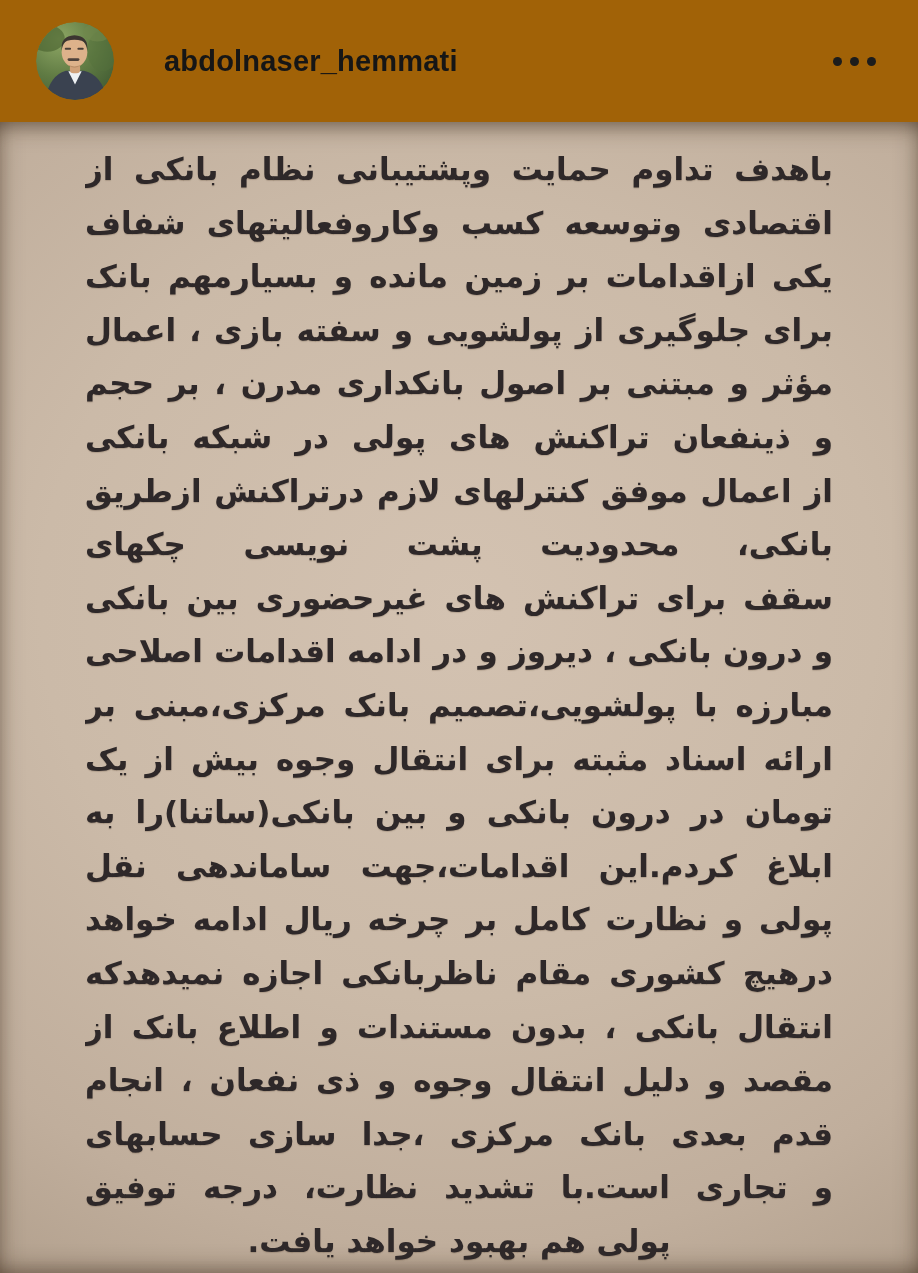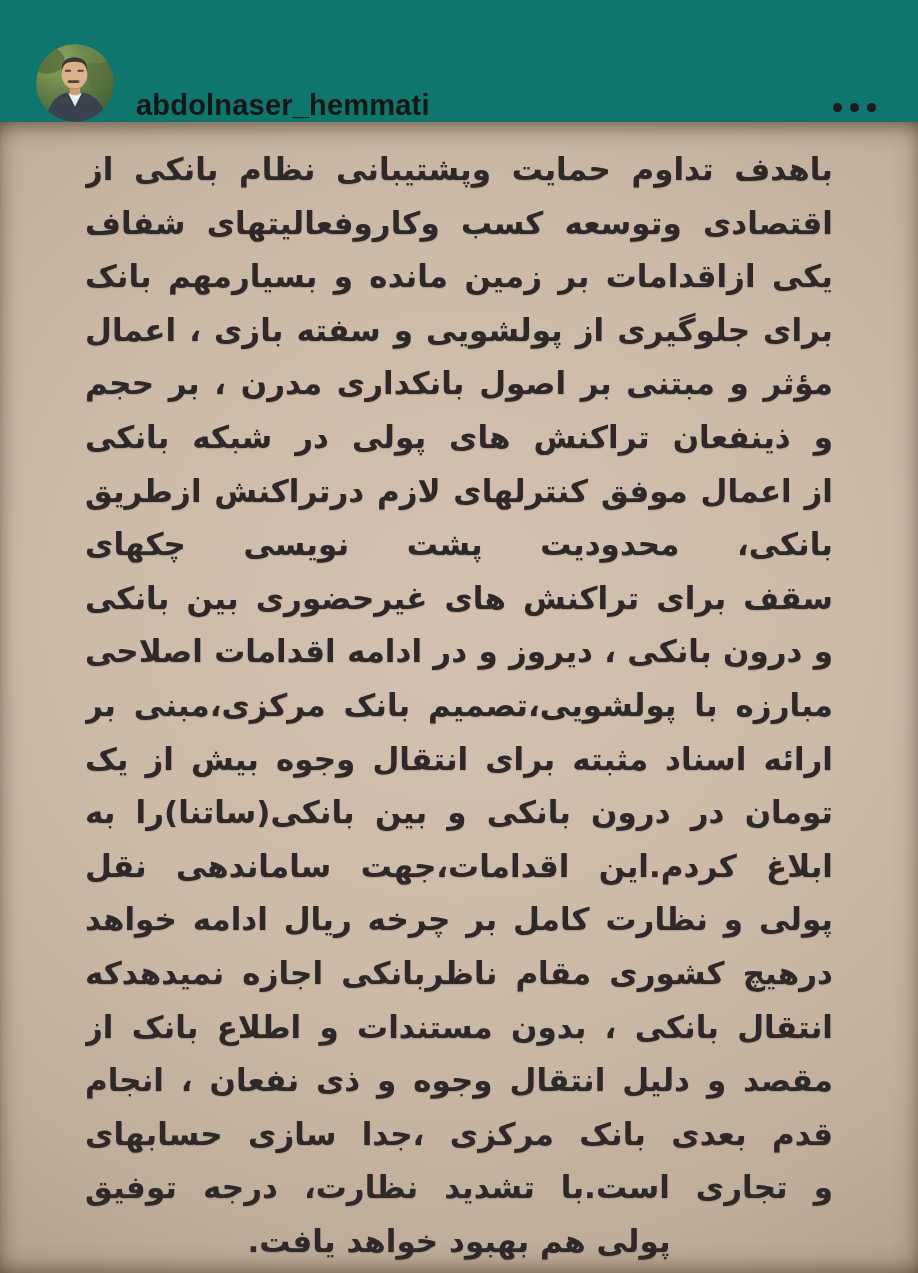--- a/index.html
+++ b/index.html
@@ -5,23 +5,24 @@
   * { margin: 0; padding: 0; box-sizing: border-box; }
   html, body {
     width: 918px; height: 1273px;
     background: #ffffff;
     overflow: hidden;
     font-family: "Liberation Sans", sans-serif;
   }
   
   .post-header {
     width: 918px; height: 122px;
-    background: #0f766e;
-    display: flex; align-items: flex-end;
+    background: #a16207;
+    display: flex; align-items: center;
     padding: 0 38px 0 36px;
+    gap: 28px;
   }
   .avatar-wrap {
     width: 78px; height: 78px;
     border-radius: 50%;
     overflow: hidden;
     flex: 0 0 auto;
     cursor: pointer;
   }
   .username {
     margin-left: 22px;

